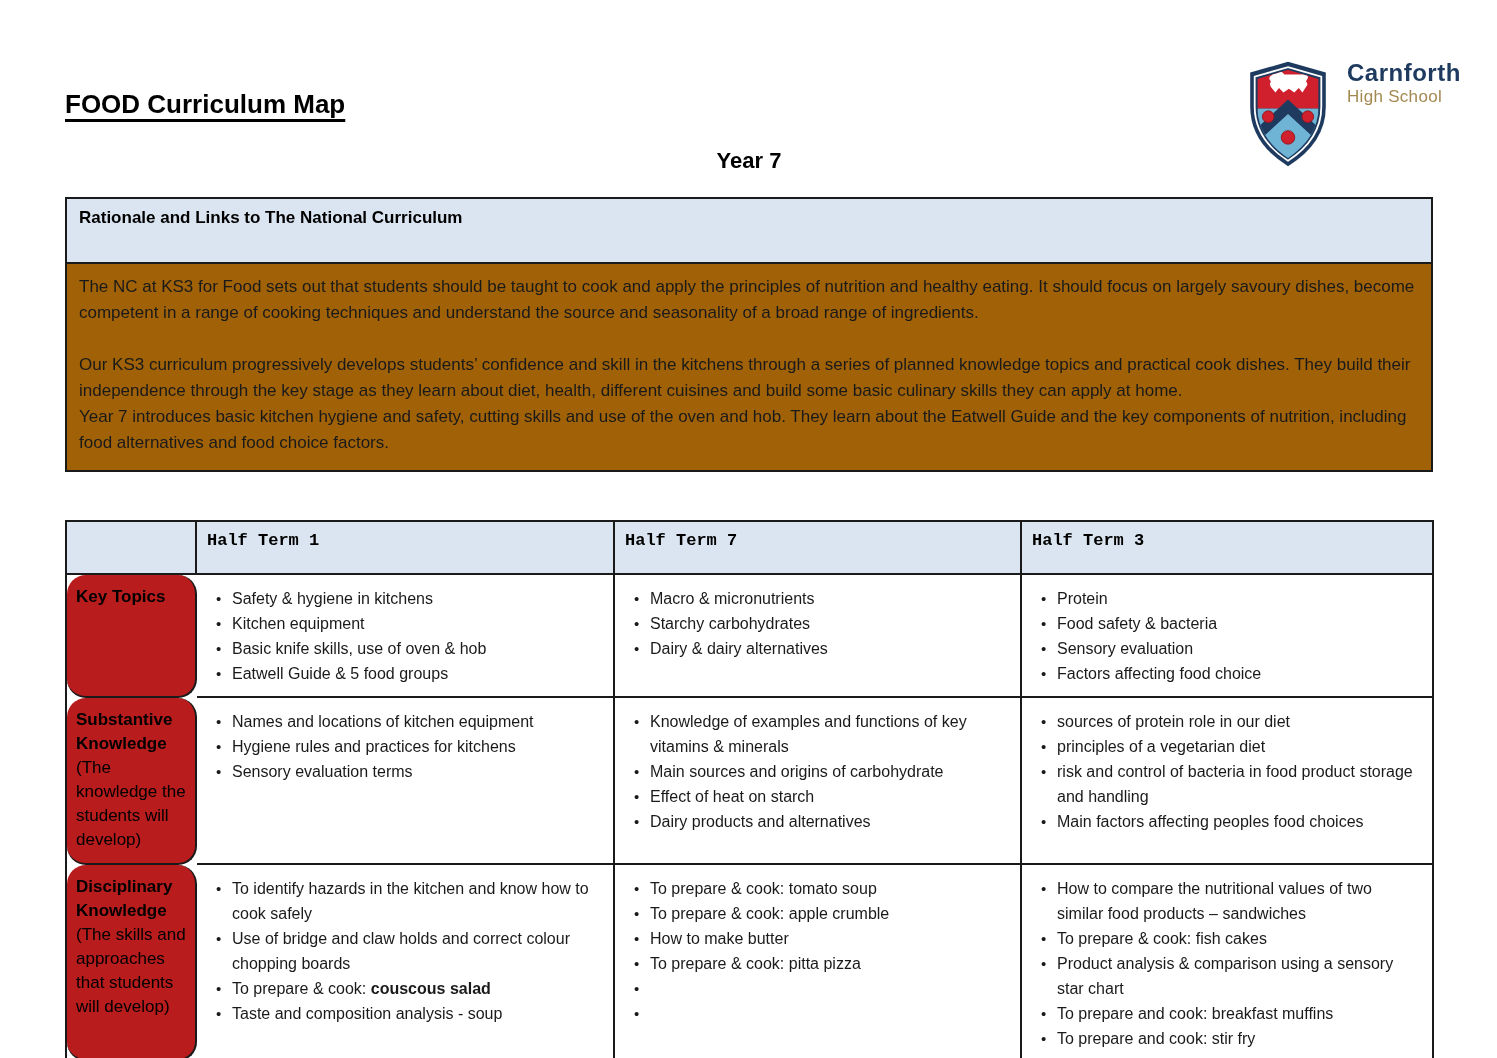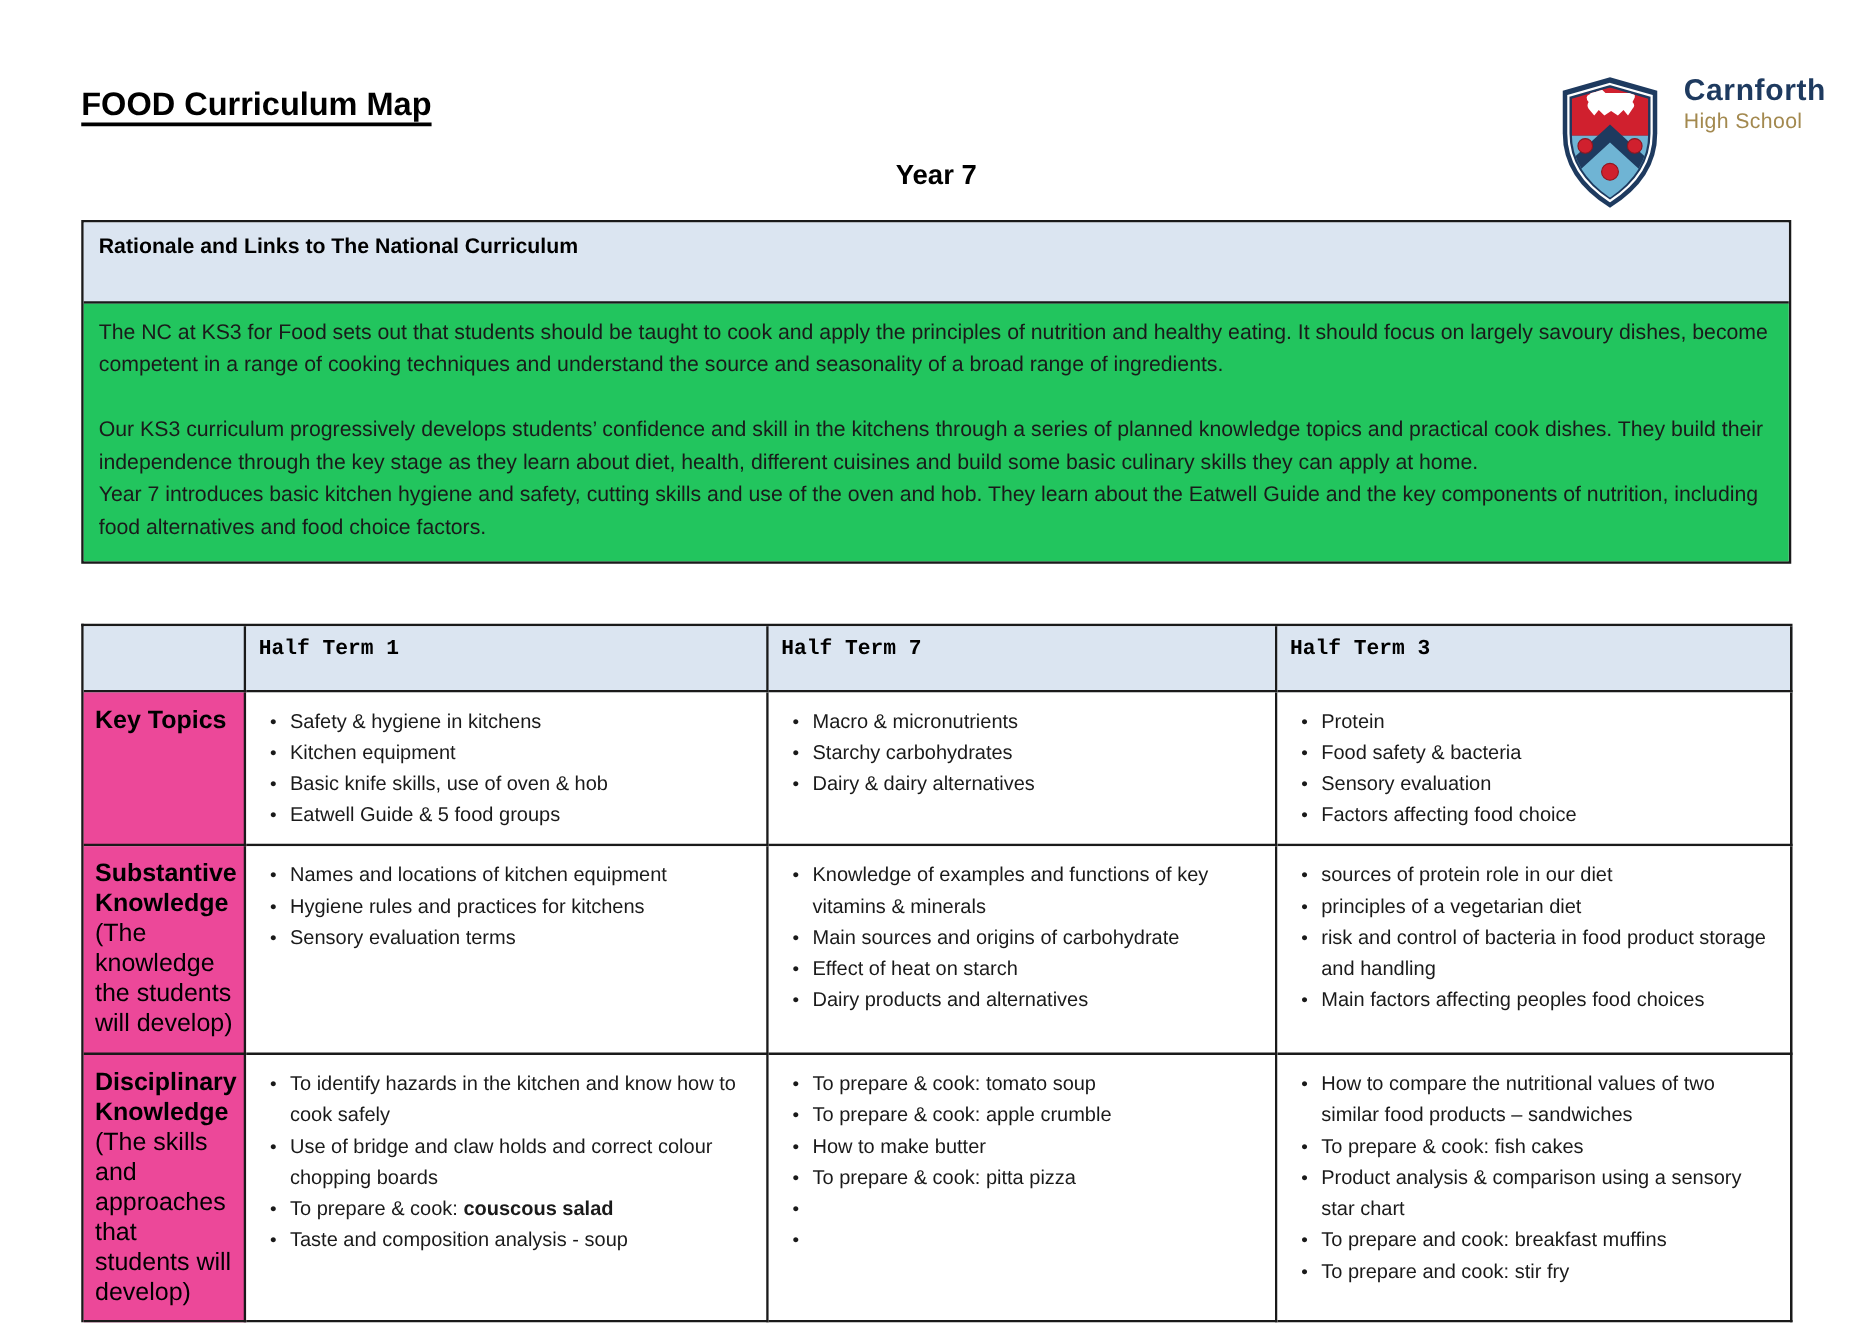--- a/index.html
+++ b/index.html
@@ -9,54 +9,55 @@
     font-family:"Liberation Sans","DejaVu Sans",sans-serif;
     color:#1a1a1a; overflow:hidden; position:relative;
   }
   .page { position:relative; width:1497px; height:1058px; padding:68px 64px 0 65px; }
 
   
   .doc-title {
     font-size:26px; font-weight:bold;
     text-decoration:underline; text-decoration-thickness:2.5px; text-underline-offset:6px;
     color:#000;
+    margin-top:21px;
   }
   .doc-subtitle { font-size:22px; font-weight:bold; margin-top:28px; color:#000;text-align:center; }
 
   
   .logo-wrap { position:absolute; left:1243px; top:60px; display:flex; align-items:flex-start; }
   .logo-shield { width:90px; height:108px; }
   .logo-text { margin-left:14px; line-height:1.1; }
   .logo-school-name { font-size:24px; font-weight:bold; color:#1e3a5f; letter-spacing:0.5px; }
   .logo-school-tagline { font-size:17px; color:#a3894f; margin-top:2px; letter-spacing:0.3px; }
 
   
   .rationale-table { width:1368px; margin-top:23px; border:2px solid #1a1a1a; }
   .rationale-header {
     background:#dbe5f1; border-bottom:2px solid #1a1a1a;
     font-weight:bold; font-size:17px; padding:9px 12px 34px 12px; color:#000;
   }
-  .rationale-body { background:#22c55e; padding:10px 14px 14px 12px; font-size:17px; line-height:26px; }
+  .rationale-body { background:#a16207; padding:10px 14px 14px 12px; font-size:17px; line-height:26px; }
   .para { }
   .para.gap-after { margin-bottom:26px; }
 
   
   .curriculum-table {
     width:1369px; margin-top:48px;
     display:grid; grid-template-columns:130px 418px 407px 412px;
     border-top:2px solid #1a1a1a; border-left:2px solid #1a1a1a;
   }
   .cell { border-right:2px solid #1a1a1a; border-bottom:2px solid #1a1a1a; background:#fff; }
   .cell.head {
     background:#dbe5f1; font-weight:bold; font-size:17px;
     padding:9px 10px; min-height:53px; color:#000;font-family:Liberation Mono, monospace;
   }
   .label-cell {
-    background:#ec4899; padding:10px 8px 10px 9px;
-    font-size:20px; line-height:24px; color:#000;
+    background:#b91c1c; padding:10px 8px 10px 9px;
+    font-size:17px; line-height:24px; color:#000;border-radius:19px;
   }
   .row-label { font-weight:bold; }
   .row-note { font-weight:normal; }
   .body-cell { padding:11px 6px 8px 4px; font-size:16px; line-height:25px; }
   .r0 { min-height:123px; }
   .r1 { min-height:167px; }
   .r2 { min-height:176px; }
   .bullet-item { display:flex; min-height:25px; }
   .bullet { flex:0 0 31px; padding-left:15px; font-size:15px; }
   .bullet-text { flex:1; padding-right:6px; }

